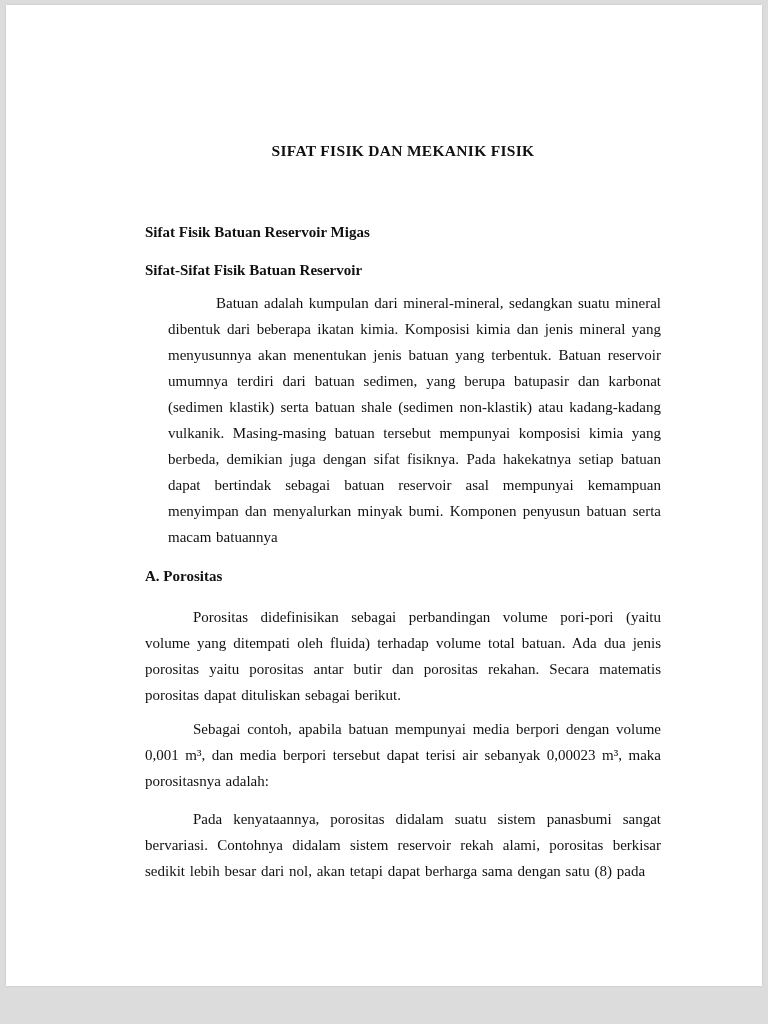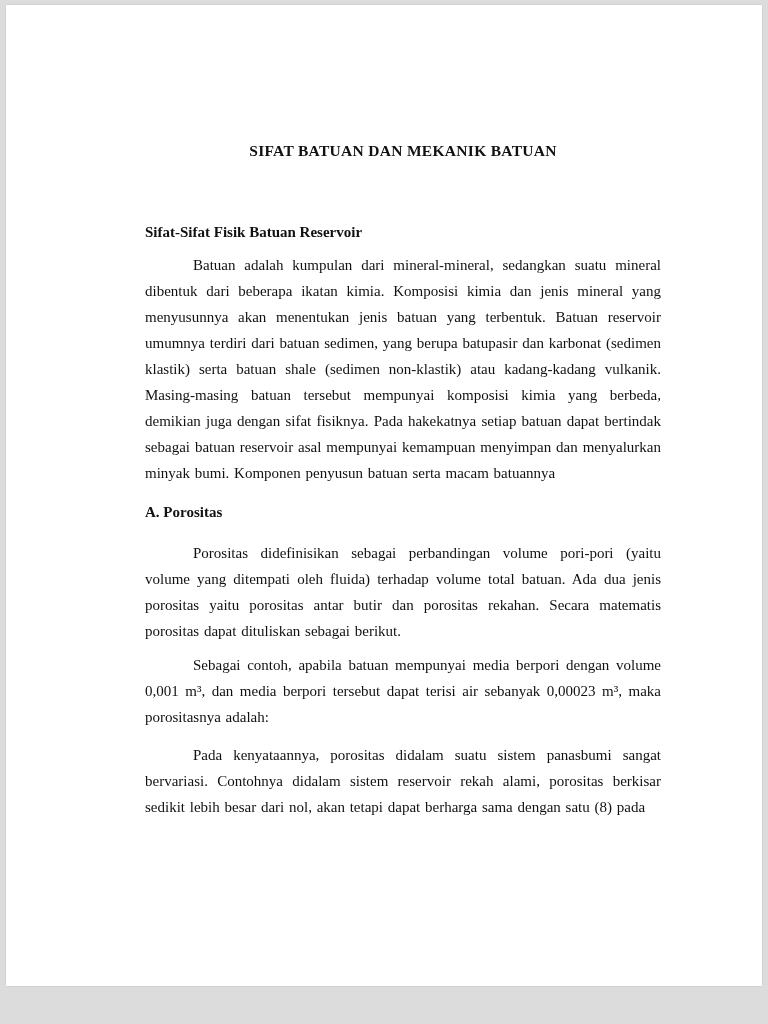--- a/index.html
+++ b/index.html
@@ -49,35 +49,36 @@
   .heading.h-1 { margin-bottom: 16px; }
   .heading.h-2 { margin-bottom: 12px; }
   .heading.h-3 { margin-bottom: 7px; }
   .heading.h-4 { margin-bottom: 15px; }
   .para {
     margin: 0;
     text-align: justify;
     text-indent: 48px;
     word-spacing: 1px;
   }
-  .para.p-1 { margin-bottom: 13px; }
+  .para.p-1 { margin-bottom: 13px; margin-left: 23px; }
   .para.p-2 { margin-bottom: 8px; }
   .para.p-3 { margin-bottom: 12px; }
   .para.p-4 { margin-bottom: 0; }
 </style>
 </head>
 <body>
 
 <div class="canvas">
   <div class="page">
     <div class="content">
 
-      <h1 class="doc-title"><span>SIFAT BATUAN DAN MEKANIK BATUAN</span></h1>
+      <h1 class="doc-title"><span>SIFAT FISIK DAN MEKANIK FISIK</span></h1>
 
 
+      <h2 class="heading h-2">Sifat Fisik Batuan Reservoir Migas</h2>
 
       <h2 class="heading h-3">Sifat-Sifat Fisik Batuan Reservoir</h2>
 
       <p class="para p-1">Batuan adalah kumpulan dari mineral-mineral, sedangkan suatu mineral dibentuk dari beberapa ikatan kimia. Komposisi kimia dan jenis mineral yang menyusunnya akan menentukan jenis batuan yang terbentuk. Batuan reservoir umumnya terdiri dari batuan sedimen, yang berupa batupasir dan karbonat (sedimen klastik) serta batuan shale (sedimen non-klastik) atau kadang-kadang vulkanik. Masing-masing batuan tersebut mempunyai komposisi kimia yang berbeda, demikian juga dengan sifat fisiknya. Pada hakekatnya setiap batuan dapat bertindak sebagai batuan reservoir asal mempunyai kemampuan menyimpan dan menyalurkan minyak bumi. Komponen penyusun batuan serta macam batuannya</p>
 
       <h2 class="heading h-4">A. Porositas</h2>
 
       <p class="para p-2">Porositas didefinisikan sebagai perbandingan volume pori-pori (yaitu volume yang ditempati oleh fluida) terhadap volume total batuan. Ada dua jenis porositas yaitu porositas antar butir dan porositas rekahan. Secara matematis porositas dapat dituliskan sebagai berikut.</p>
 
       <p class="para p-3">Sebagai contoh, apabila batuan mempunyai media berpori dengan volume 0,001 m³, dan media berpori tersebut dapat terisi air sebanyak 0,00023 m³, maka porositasnya adalah:</p>

